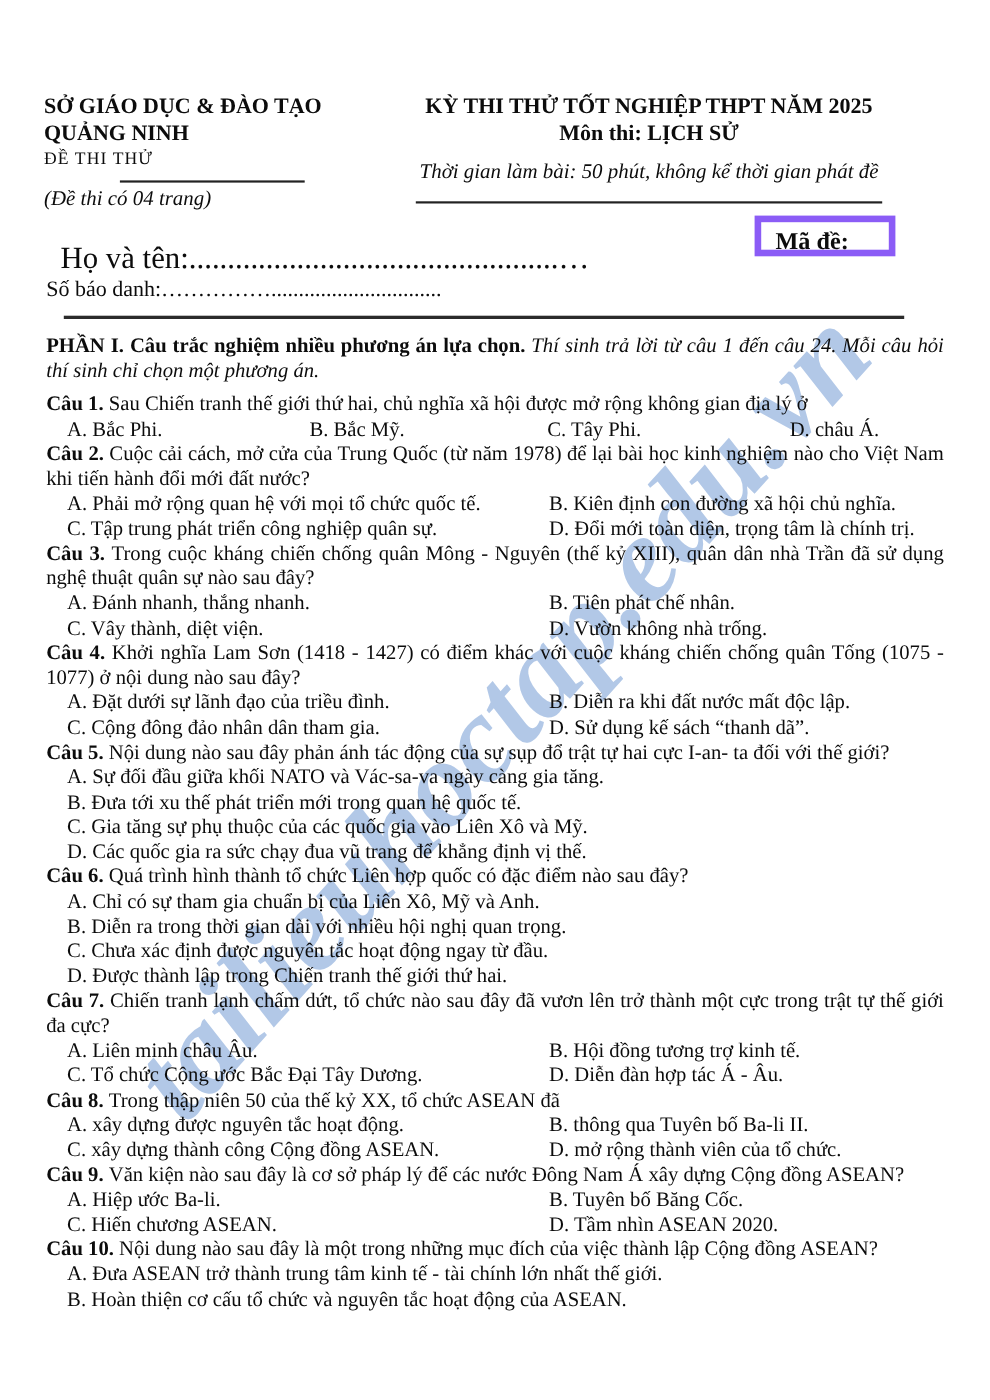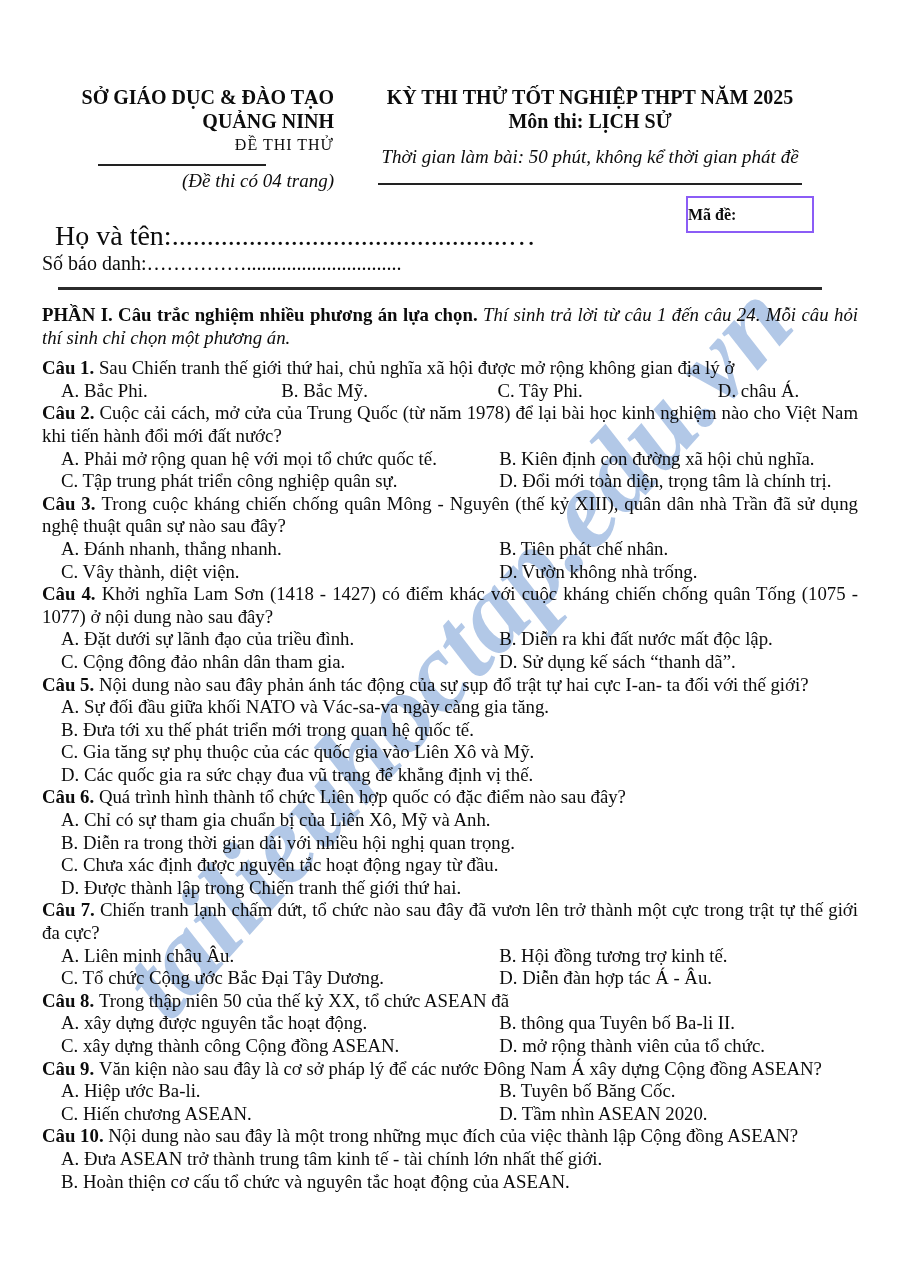--- a/index.html
+++ b/index.html
@@ -15,36 +15,36 @@
     transform:rotate(-48deg);
     font-family:"Liberation Serif","DejaVu Serif",serif;
     font-style:italic; font-weight:bold;
     font-size:112px; line-height:150px; text-align:center; white-space:nowrap;
     color:rgba(137,170,218,0.65);
     z-index:0; pointer-events:none;
   }
   
   .header { position:absolute; left:0; top:0; width:900px; height:300px; z-index:1; }
   .hdr-left {
-    position:absolute; left:29px; top:85px; width:305px; text-align:right;
+    position:absolute; left:40px; top:85px; width:305px; text-align:left;
   }
   .hdr-left .org { font-weight:bold; font-size:20px; line-height:24px; }
   .hdr-left .exam-label { font-size:16px; line-height:24px; letter-spacing:1px; }
   .hdr-left .rule { width:168px; border-top:2px solid #222; margin:7px auto 0; }
   .hdr-left .pages-note { margin-top:4px; font-style:italic; font-size:19px; }
   .hdr-right {
     position:absolute; left:350px; top:85px; width:480px; text-align:center;
   }
   .hdr-right .title { font-weight:bold; font-size:20px; line-height:24px; }
   .hdr-right .time-note { margin-top:13px; font-style:italic; font-size:19px; }
   .hdr-right .rule { width:424px; border-top:2px solid #222; margin:15px auto 0; }
   .code-box {
     position:absolute; left:686px; top:196px; width:128px; height:37px;
-    border:2px solid #8b5cf6; font-weight:bold; font-size:16px;
-    line-height:33px; 
+    border:6px solid #8b5cf6; font-weight:bold; font-size:22px;
+    line-height:33px; padding-left:13px;
   }
   .name-line { position:absolute; left:55px; top:220px; font-size:28px; }
   .id-line   { position:absolute; left:42px; top:252px; font-size:20px; }
   .separator { position:absolute; left:58px; top:287px; width:764px; height:2.5px; background:#2b2b2b; }
   
   .content {
     position:absolute; left:42px; top:304px; width:816px; z-index:1;
     font-size:18.8px; line-height:22.6px;
   }
   .part-title { text-align:justify; margin-bottom:8px; }

